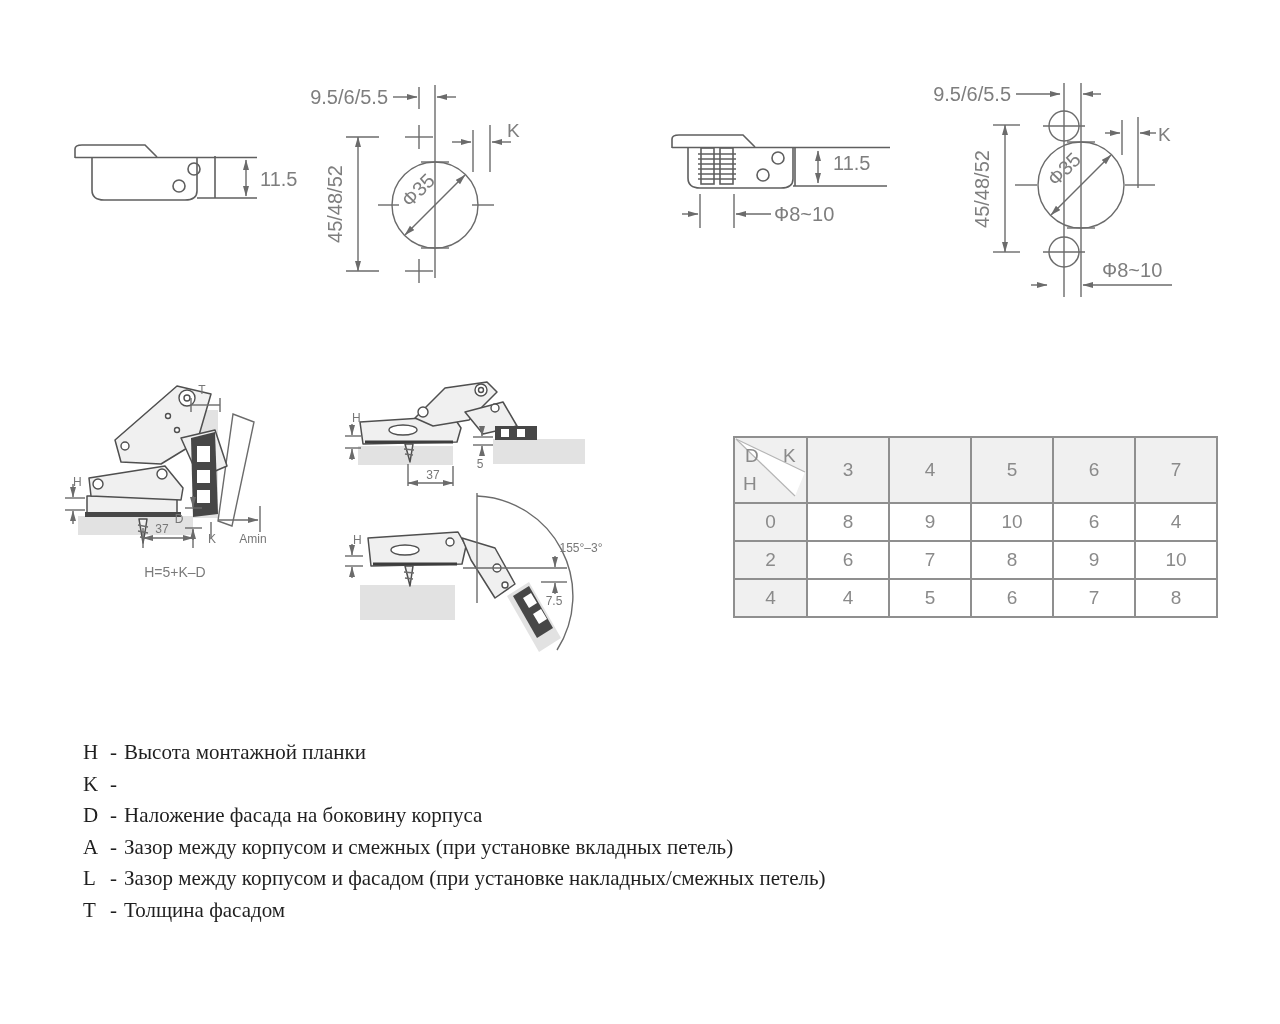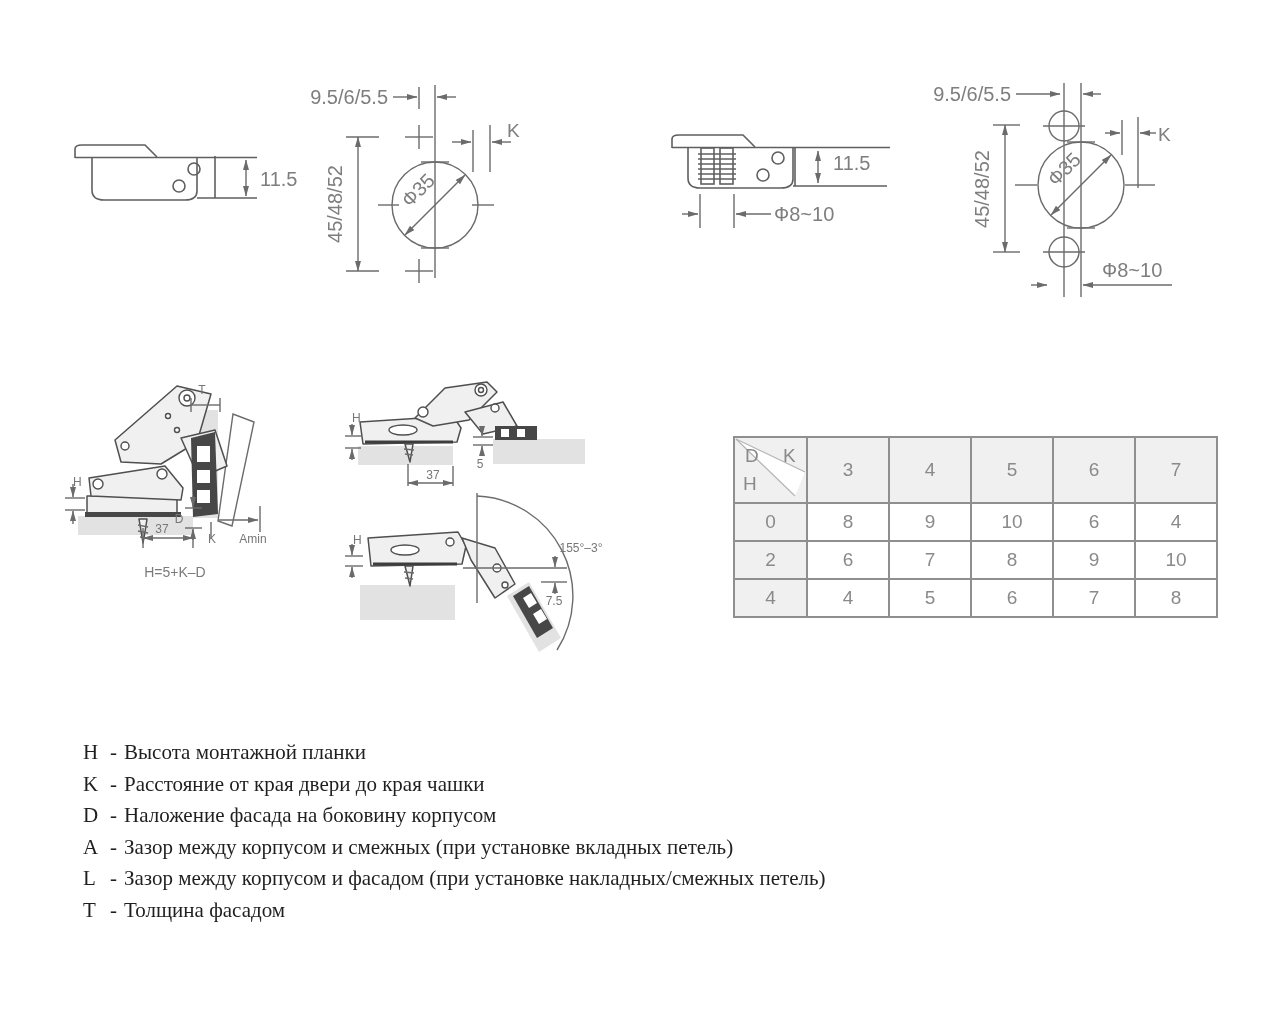--- a/index.html
+++ b/index.html
@@ -338,26 +338,25 @@
 
   <div id="legend" class="abs" style="left:83px;top:740px">
     <div class="legend-row">
       <span class="lkey">H</span>
       <span class="ldash">-</span>
       <span>Высота монтажной планки</span>
     </div>
     <div class="legend-row">
       <span class="lkey">K</span>
       <span class="ldash">-</span>
-      <span>Расстояние от края двери до края чашки</span>
     </div>
     <div class="legend-row">
       <span class="lkey">D</span>
       <span class="ldash">-</span>
-      <span>Наложение фасада на боковину корпусом</span>
+      <span>Наложение фасада на боковину корпуса</span>
     </div>
     <div class="legend-row">
       <span class="lkey">A</span>
       <span class="ldash">-</span>
       <span>Зазор между корпусом и смежных (при установке вкладных петель)</span>
     </div>
     <div class="legend-row">
       <span class="lkey">L</span>
       <span class="ldash">-</span>
       <span>Зазор между корпусом и фасадом (при установке накладных/смежных петель)</span>

